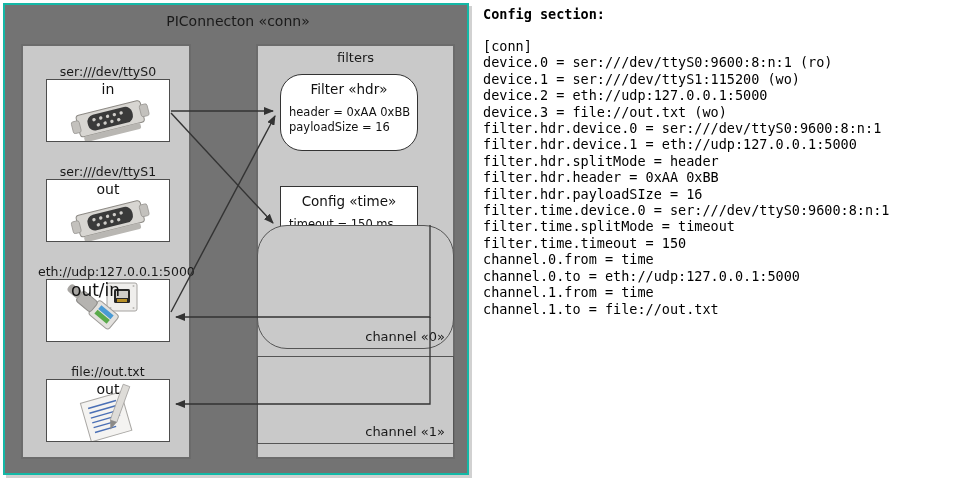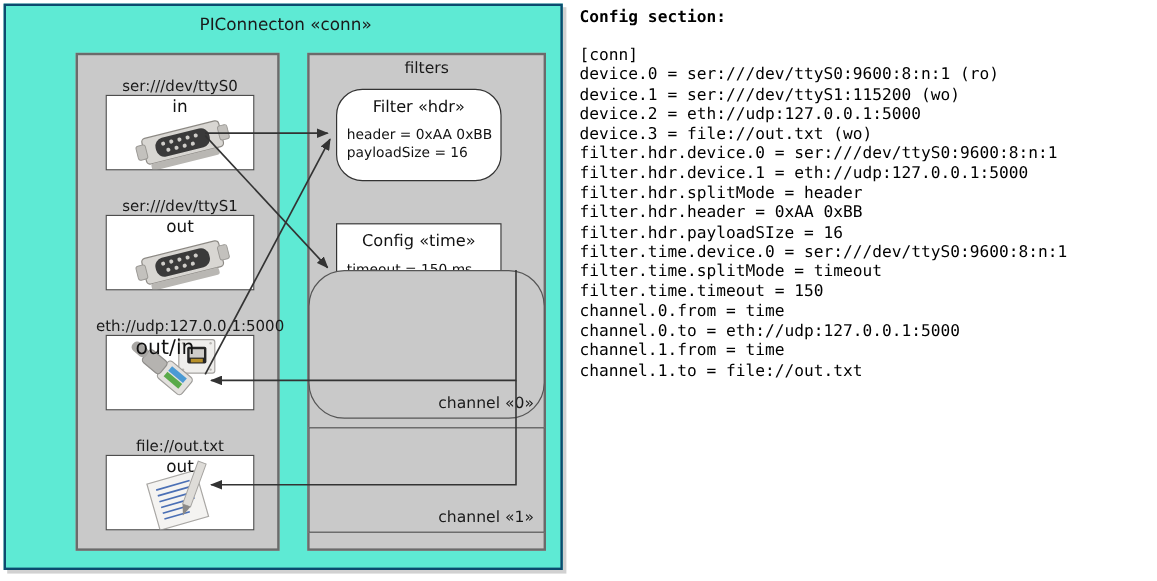--- a/index.html
+++ b/index.html
@@ -20,22 +20,22 @@
   }
 
   
   #diagram {
     position: absolute;
     left: 3px;
     top: 3px;
     width: 466px;
     height: 472px;
     box-sizing: border-box;
-    background: #5eead4;
-    border: 2px solid #0c4a6e;
+    background: #737373;
+    border: 2px solid #14b8a6;
     box-shadow: 3px 3px 0 0 rgba(0,0,0,0.18);
   }
   .diagram-title {
     position: absolute;
     left: 0;
     top: 8px;
     width: 466px;
     text-align: center;
     font-size: 14px;
     color: #1a1a1a;
@@ -55,21 +55,20 @@
     text-align: center;
     font-size: 13px;
     color: #1a1a1a;
   }
 
   #devices-panel {
     left: 16px;
     top: 39px;
     width: 170px;
     height: 415px;
-    margin-left: 42px;
   }
   #filters-panel {
     left: 251px;
     top: 39px;
     width: 199px;
     height: 415px;
   }
 
   .device {
     position: absolute;

